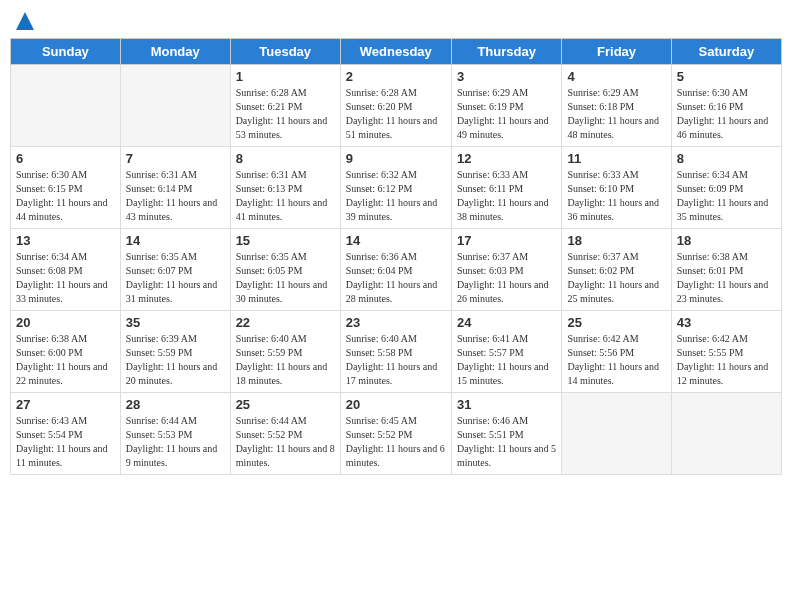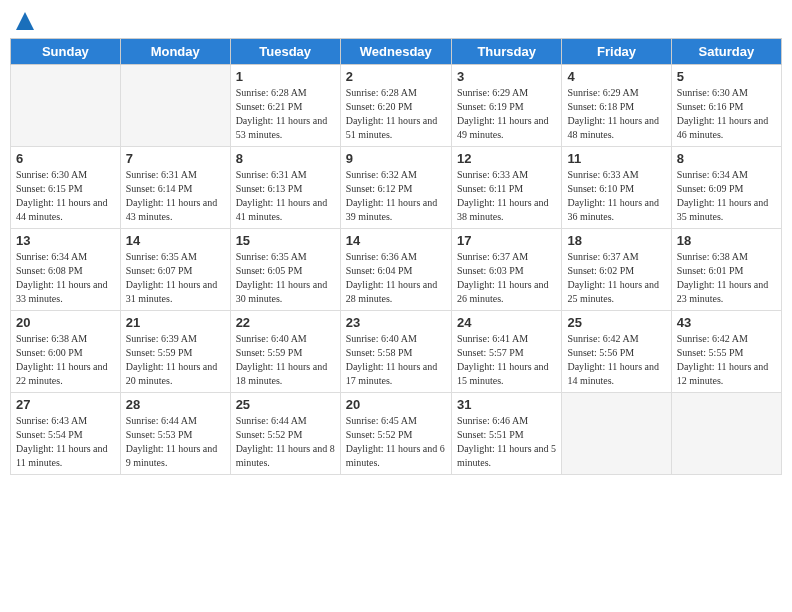--- a/index.html
+++ b/index.html
@@ -156,21 +156,21 @@
         <td><span class="day-num">17</span>
           <span class="day-info">Sunrise: 6:37 AM<br>Sunset: 6:03 PM<br>Daylight: 11 hours and 26 minutes.</span></td>
         <td><span class="day-num">18</span>
           <span class="day-info">Sunrise: 6:37 AM<br>Sunset: 6:02 PM<br>Daylight: 11 hours and 25 minutes.</span></td>
         <td><span class="day-num">18</span>
           <span class="day-info">Sunrise: 6:38 AM<br>Sunset: 6:01 PM<br>Daylight: 11 hours and 23 minutes.</span></td>
       </tr>
       <tr>
         <td><span class="day-num">20</span>
           <span class="day-info">Sunrise: 6:38 AM<br>Sunset: 6:00 PM<br>Daylight: 11 hours and 22 minutes.</span></td>
-        <td><span class="day-num">21</span>
+        <td><span class="day-num">35</span>
           <span class="day-info">Sunrise: 6:39 AM<br>Sunset: 5:59 PM<br>Daylight: 11 hours and 20 minutes.</span></td>
         <td><span class="day-num">22</span>
           <span class="day-info">Sunrise: 6:40 AM<br>Sunset: 5:59 PM<br>Daylight: 11 hours and 18 minutes.</span></td>
         <td><span class="day-num">23</span>
           <span class="day-info">Sunrise: 6:40 AM<br>Sunset: 5:58 PM<br>Daylight: 11 hours and 17 minutes.</span></td>
         <td><span class="day-num">24</span>
           <span class="day-info">Sunrise: 6:41 AM<br>Sunset: 5:57 PM<br>Daylight: 11 hours and 15 minutes.</span></td>
         <td><span class="day-num">25</span>
           <span class="day-info">Sunrise: 6:42 AM<br>Sunset: 5:56 PM<br>Daylight: 11 hours and 14 minutes.</span></td>
         <td><span class="day-num">43</span>

